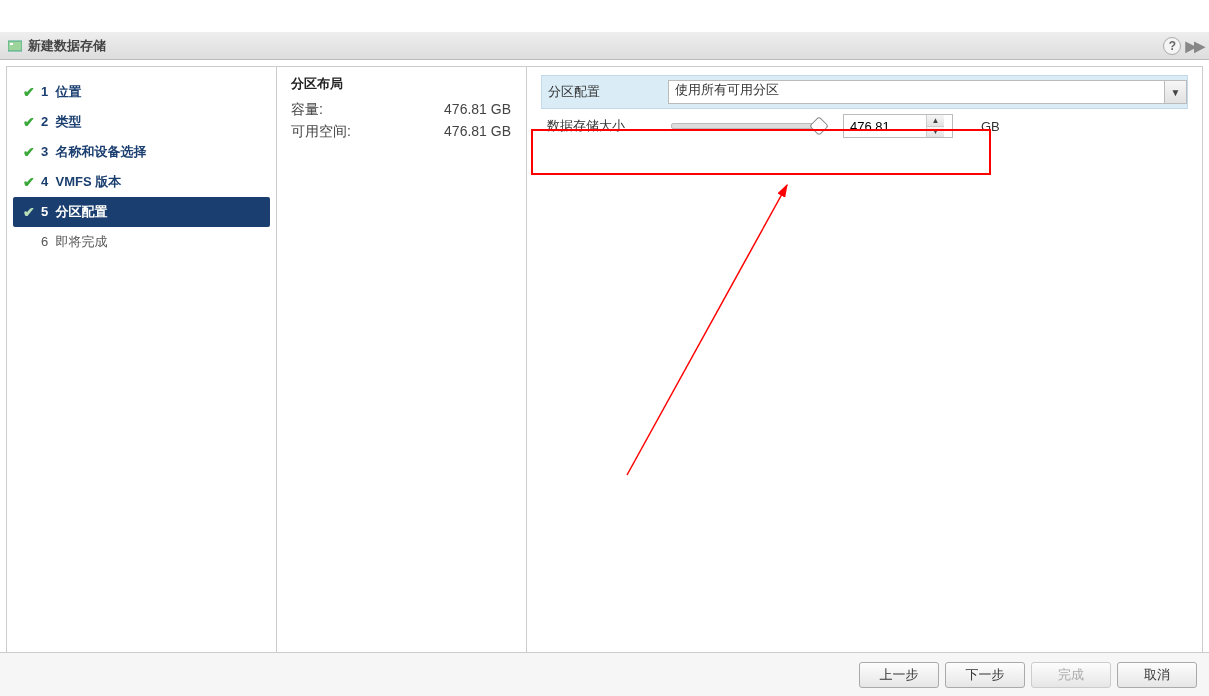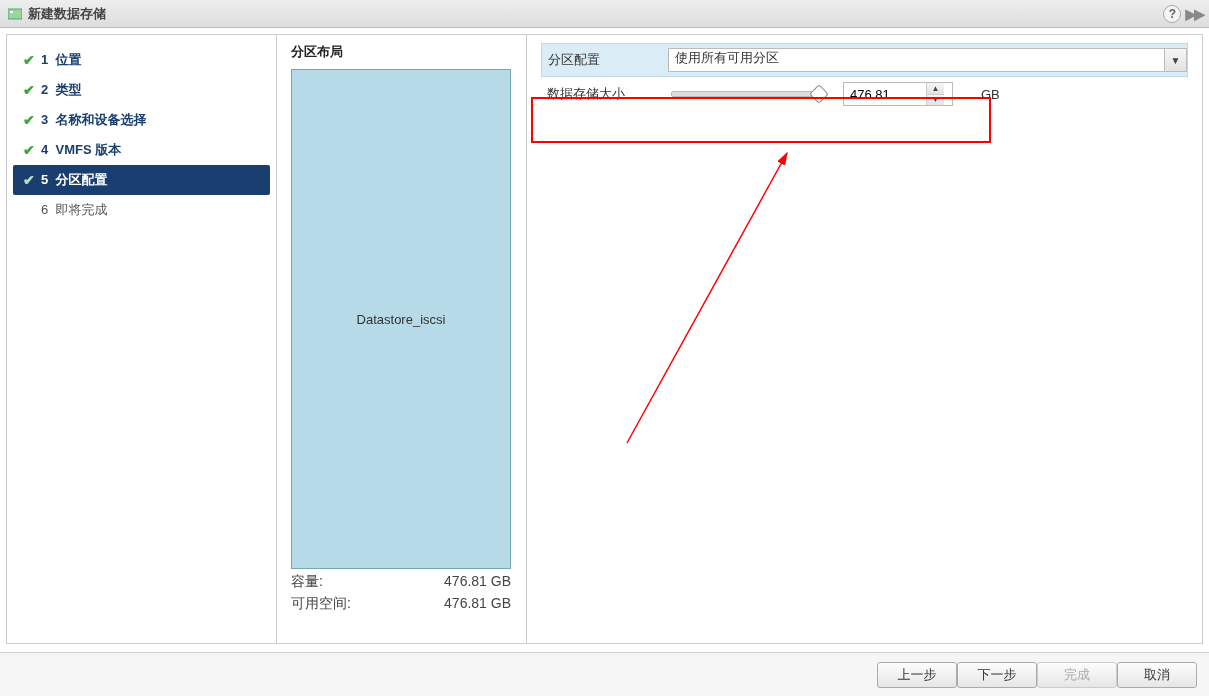--- a/index.html
+++ b/index.html
@@ -16,20 +16,21 @@
     .titlebar {
       height: 28px;
       background: linear-gradient(to bottom, #eeeeee, #dddddd);
       border-bottom: 1px solid #bbb;
       display: flex;
       align-items: center;
       padding: 0 8px;
       font-weight: bold;
       color: #444;
       position: relative;
+      margin-top: 32px;
     }
     .titlebar .title-icon {
       width: 14px; height: 14px;
       margin-right: 6px;
       display: inline-block;
     }
     .titlebar-right {
       position: absolute;
       right: 6px;
       display: flex;
@@ -254,21 +255,21 @@
       position: absolute;
       bottom: 0;
       left: 0; right: 0;
       height: 44px;
       border-top: 1px solid #ccc;
       background: #f6f6f6;
       display: flex;
       justify-content: flex-end;
       align-items: center;
       padding-right: 12px;
-      gap: 0;
+      gap: 6px;
     }
     .btn {
       min-width: 80px;
       height: 26px;
       border: 1px solid #aaa;
       background: linear-gradient(to bottom,#fdfdfd,#e6e6e6);
       border-radius: 3px;
       cursor: pointer;
       font-size: 13px;
       display: flex;
@@ -321,23 +322,20 @@
     </div>
     <div class="step pending">
       <span class="check"></span>
       <span><span>6</span>&nbsp;&nbsp;<span>即将完成</span></span>
     </div>
   </div>
 
   <div class="main">
     <div class="col-partition">
       <div class="section-title">分区布局</div>
-      <div class="partition-box">
-        <span>Datastore_iscsi</span>
-      </div>
       <div class="cap-row">
         <span>容量:</span>
         <span>476.81 GB</span>
       </div>
       <div class="cap-row">
         <span>可用空间:</span>
         <span>476.81 GB</span>
       </div>
     </div>
 

